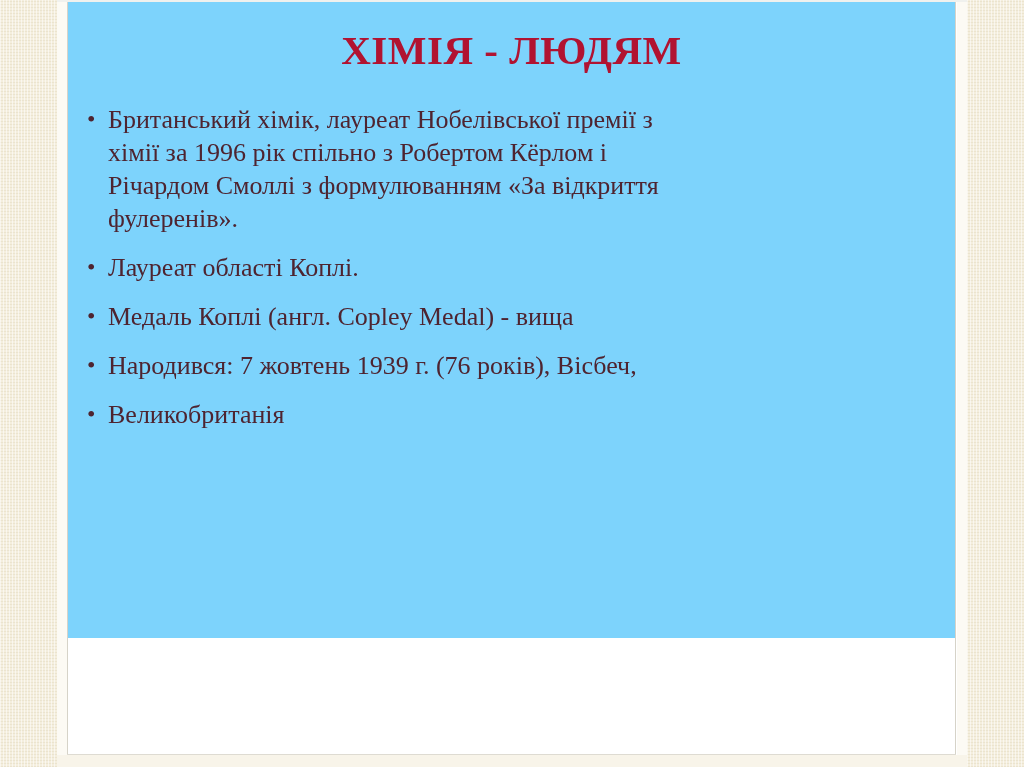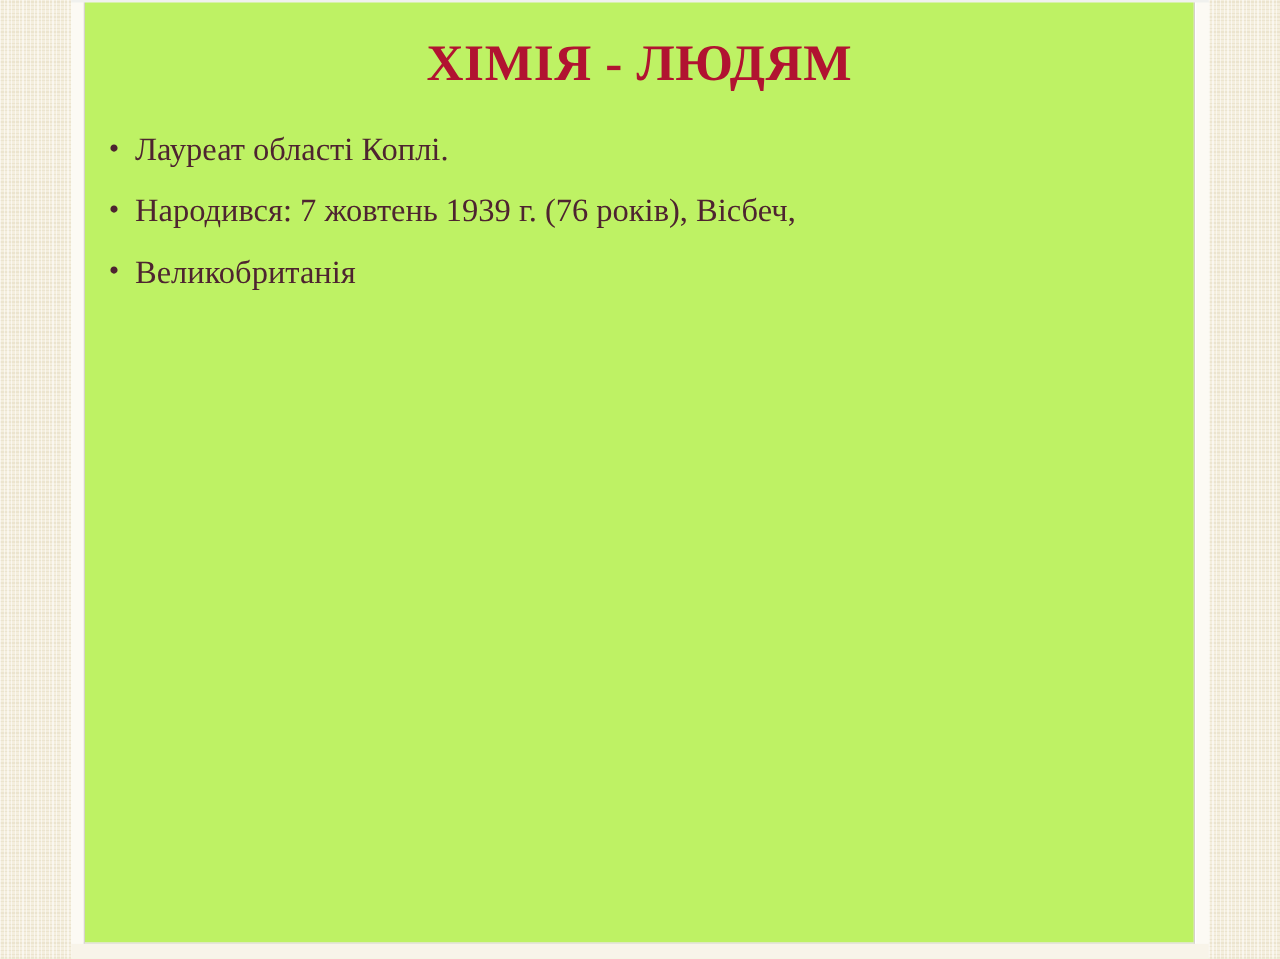--- a/index.html
+++ b/index.html
@@ -75,22 +75,22 @@
     height: 12px;
     background: #f8f4e9;
   }
 
   
   .slide {
     position: absolute;
     left: 68px;
     top: 0;
     width: 887px;
-    height: 754px;
-    background: #bef264;
+    height: 638px;
+    background: #7dd3fc;
   }
 
   .slide-title {
     margin: 28px 0 0 0;
     text-align: center;
     font-size: 41px;
     line-height: 44px;
     font-weight: bold;
     color: #b11331;
     letter-spacing: 0.5px;
@@ -134,21 +134,23 @@
 <div class="paper-col right"></div>
 <div class="sliver left"></div>
 <div class="sliver right"></div>
 <div class="bottom-strip"></div>
 
 <div class="slide">
   <h1 class="slide-title">ХІМІЯ - ЛЮДЯМ</h1>
 
 
   <ul class="bullets">
+      <li>Британський хімік, лауреат Нобелівської премії з хімії за 1996 рік спільно з Робертом Кёрлом і Річардом Смоллі з формулюванням «За відкриття фулеренів».</li>
       <li>Лауреат області Коплі.</li>
+      <li>Медаль Коплі (англ. Copley Medal) - вища</li>
       <li>Народився: 7 жовтень 1939 г. (76 років), Вісбеч,</li>
       <li>Великобританія</li>
     </ul>
 </div>
 
 <div class="frame-line-v left"></div>
 <div class="frame-line-v right"></div>
 <div class="frame-line-h"></div>
 <div class="frame-line-top"></div>
 

